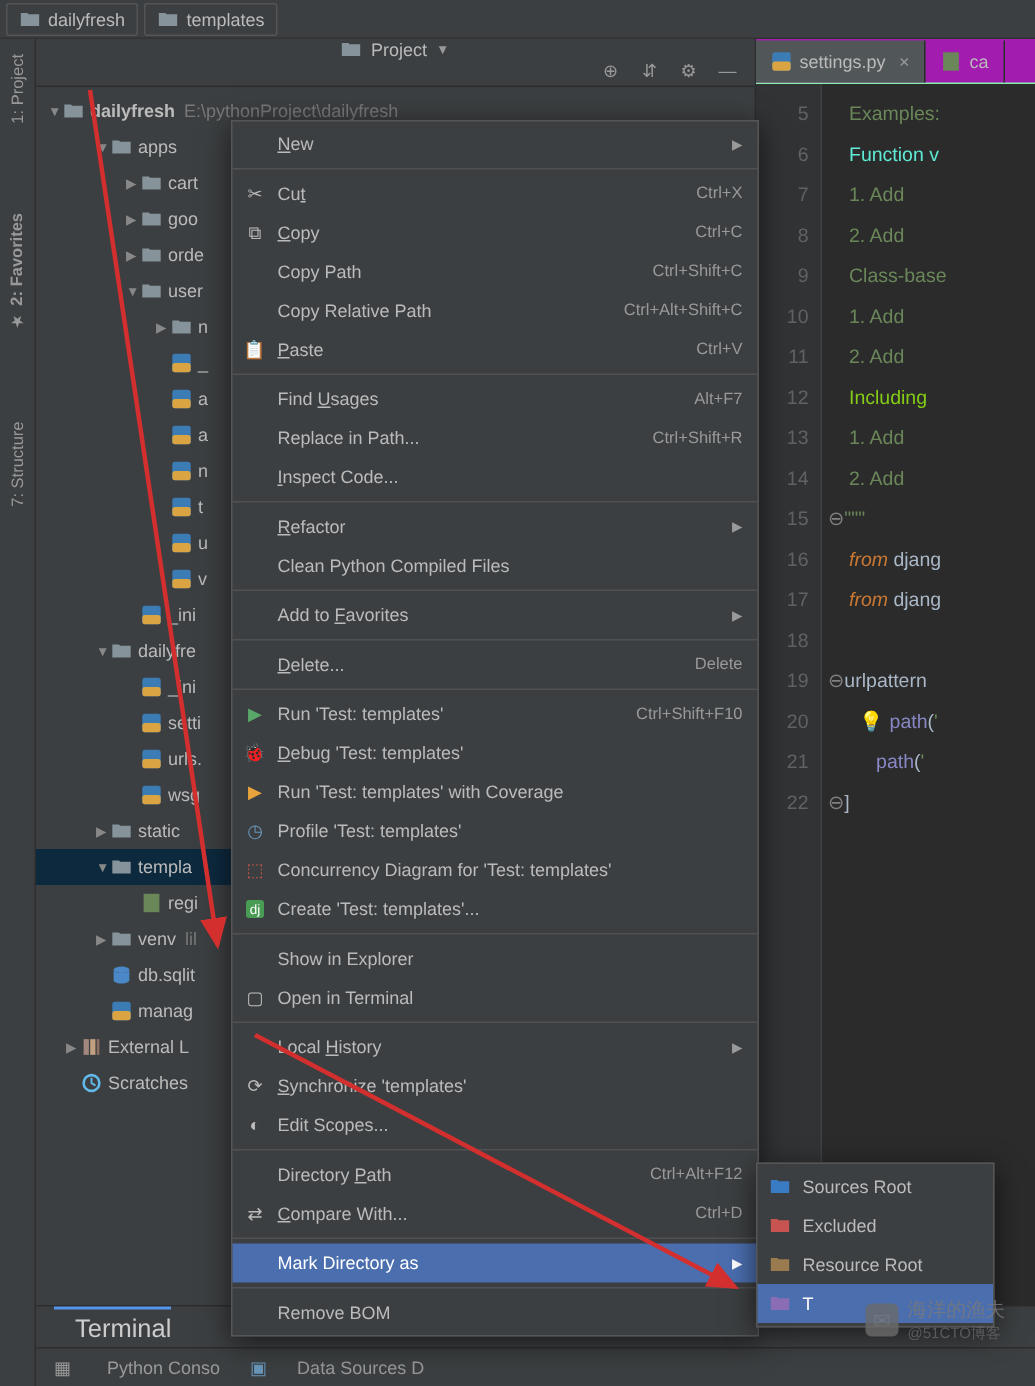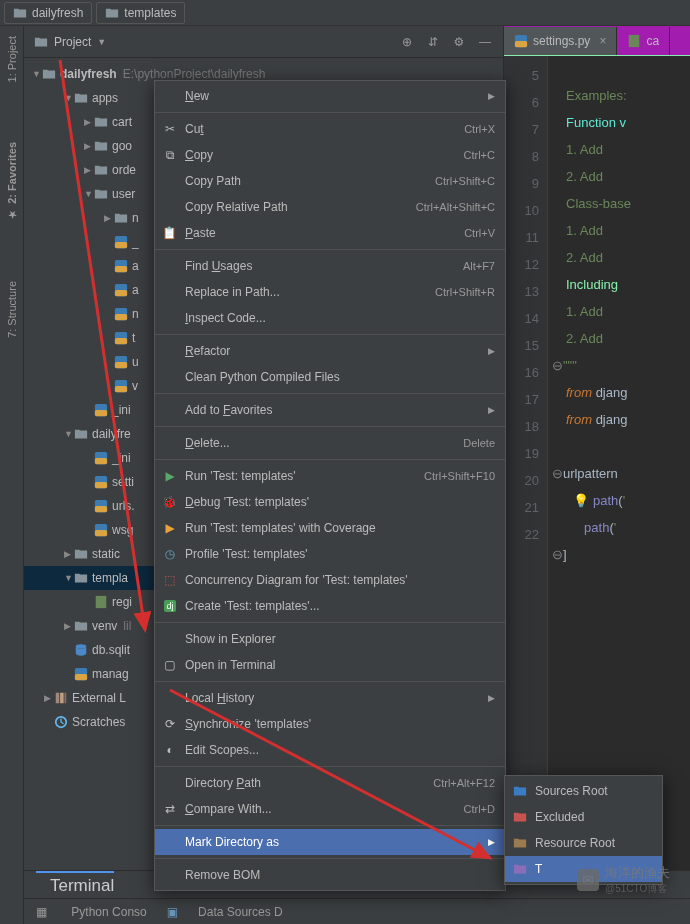--- a/index.html
+++ b/index.html
@@ -4,39 +4,39 @@
   <style>
     * { margin:0; padding:0; box-sizing:border-box; font-family:"Segoe UI",Arial,sans-serif; }
     body { background:#2b2b2b; color:#bbbbbb; font-size:12px; width:690px; height:924px; overflow:hidden; position:relative; }
     .titlebar { height:26px; background:#3c3f41; display:flex; align-items:center; border-bottom:1px solid #323232; }
     .crumb { display:flex; align-items:center; height:22px; padding:0 8px; border:1px solid #555; border-radius:2px; margin-left:4px; background:#3c3f41; }
     .crumb svg,.folder-icon svg { width:14px; height:14px; margin-right:5px; }
     .sidebar { position:absolute; left:0; top:26px; width:24px; bottom:0; background:#3c3f41; border-right:1px solid #2d2d2d; display:flex; flex-direction:column; align-items:center; padding-top:10px; gap:60px; }
     .sidebar span { writing-mode:vertical-lr; transform:rotate(180deg); font-size:11px; color:#999; cursor:pointer; display:flex; align-items:center; gap:4px; }
     .main { position:absolute; left:24px; top:26px; right:0; bottom:0; display:flex; }
     .project-panel { width:480px; background:#3c3f41; border-right:1px solid #2d2d2d; display:flex; flex-direction:column; }
-    .panel-header { height:32px; display:flex; align-items:center; padding:0 10px; border-bottom:1px solid #2d2d2d; background:#3c3f41; }
+    .panel-header { height:32px; display:flex; align-items:center; padding:0 10px; border-bottom:1px solid #2d2d2d; background:#3c3f41;flex-direction:column; }
     .panel-title { display:flex; align-items:center; gap:6px; }
     .panel-tools { margin-left:auto; display:flex; gap:10px; color:#999; }
     .panel-tools span { cursor:pointer; width:16px; text-align:center; }
     .tree { flex:1; padding:4px 0; overflow:hidden; position:relative; }
     .tree-item { display:flex; align-items:center; height:24px; padding-left:8px; white-space:nowrap; cursor:pointer; }
     .tree-item.selected { background:#0d293e; }
     .arrow { width:10px; display:inline-block; color:#888; font-size:9px; }
     .tree-label { margin-left:4px; }
     .tree-path { color:#787878; margin-left:6px; }
     .pyfile { color:#bbbbbb; }
     .editor { flex:1; background:#2b2b2b; display:flex; flex-direction:column; overflow:hidden; }
     .tabs { height:30px; background:#a21caf; display:flex; align-items:center; border-bottom:1px solid #86efac; }
     .tab { height:28px; padding:0 10px; display:flex; align-items:center; gap:5px; border-right:1px solid #2d2d2d; }
     .tab.active { background:#515658; }
     .tab-close { color:#999; margin-left:4px; }
     .gutter { width:44px; background:#313335; color:#606366; text-align:right; padding:6px 8px 0 0; font-family:Consolas,monospace; font-size:13px; line-height:27px; border-right:1px solid #404040; }
     .code-area { flex:1; display:flex; }
-    .code { padding:6px 0 0 18px; font-family:Consolas,monospace; font-size:13px; line-height:27px;margin-top:20px; }
+    .code { padding:6px 0 0 18px; font-family:Consolas,monospace; font-size:13px; line-height:27px; }
     .code .kw { color:#cc7832; font-style:italic; }
     .code .cm { color:#808080; }
     .code .str { color:#6a8759; }
     .code .nm { color:#a9b7c6; }
     .bulb { color:#f0a732; }
     .bottom-tabs { position:absolute; bottom:26px; left:24px; right:0; height:28px; background:#3c3f41; border-top:1px solid #2d2d2d; display:flex; align-items:center; padding:0 12px; }
     .bottom-left { padding-left:14px; font-size:17px; color:#ccc; border-top:2px solid #5394ec; height:100%; display:flex; align-items:center; }
     .statusbar { position:absolute; bottom:0; left:24px; right:0; height:26px; background:#3c3f41; border-top:1px solid #2d2d2d; display:flex; align-items:center; padding:0 12px; gap:20px; color:#999; }
     .context-menu { position:absolute; left:154px; top:80px; width:352px; background:#3c3f41; border:1px solid #565656; box-shadow:0 4px 18px rgba(0,0,0,0.6); z-index:100; padding:2px 0; }
     .menu-item { height:26px; display:flex; align-items:center; padding:0 10px 0 30px; position:relative; cursor:pointer; }
@@ -354,21 +354,21 @@
           <div>22</div>
         </div>
       <div class="code">
         <div class="cm" style="color:#6a8759">Examples:</div>
         <div class="cm" style="color:#5eead4">Function v</div>
         <div class="cm" style="color:#6a8759">    1. Add</div>
         <div class="cm" style="color:#6a8759">    2. Add</div>
         <div class="cm" style="color:#6a8759">Class-base</div>
         <div class="cm" style="color:#6a8759">    1. Add</div>
         <div class="cm" style="color:#6a8759">    2. Add</div>
-        <div class="cm" style="color:#86efac">Including </div>
+        <div class="cm" style="color:#84cc16">Including </div>
         <div class="cm" style="color:#6a8759">    1. Add</div>
         <div class="cm" style="color:#6a8759">    2. Add</div>
         <div><span style="color:#808080;margin-left:-14px">⊖</span><span class="str">"""</span></div>
         <div><span class="kw">from </span><span class="nm">djang</span></div>
         <div><span class="kw">from </span><span class="nm">djang</span></div>
         <div>&nbsp;</div>
         <div><span style="color:#808080;margin-left:-14px">⊖</span><span class="nm">urlpattern</span></div>
         <div>&nbsp;&nbsp;<span class="bulb">💡</span>&nbsp;<span style="color:#8888c6">path</span><span class="nm">(</span><span class="str">'</span></div>
         <div>&nbsp;&nbsp;&nbsp;&nbsp;&nbsp;<span style="color:#8888c6">path</span><span class="nm">(</span><span class="str">'</span></div>
         <div><span style="color:#808080;margin-left:-14px">⊖</span><span class="nm">]</span></div>

